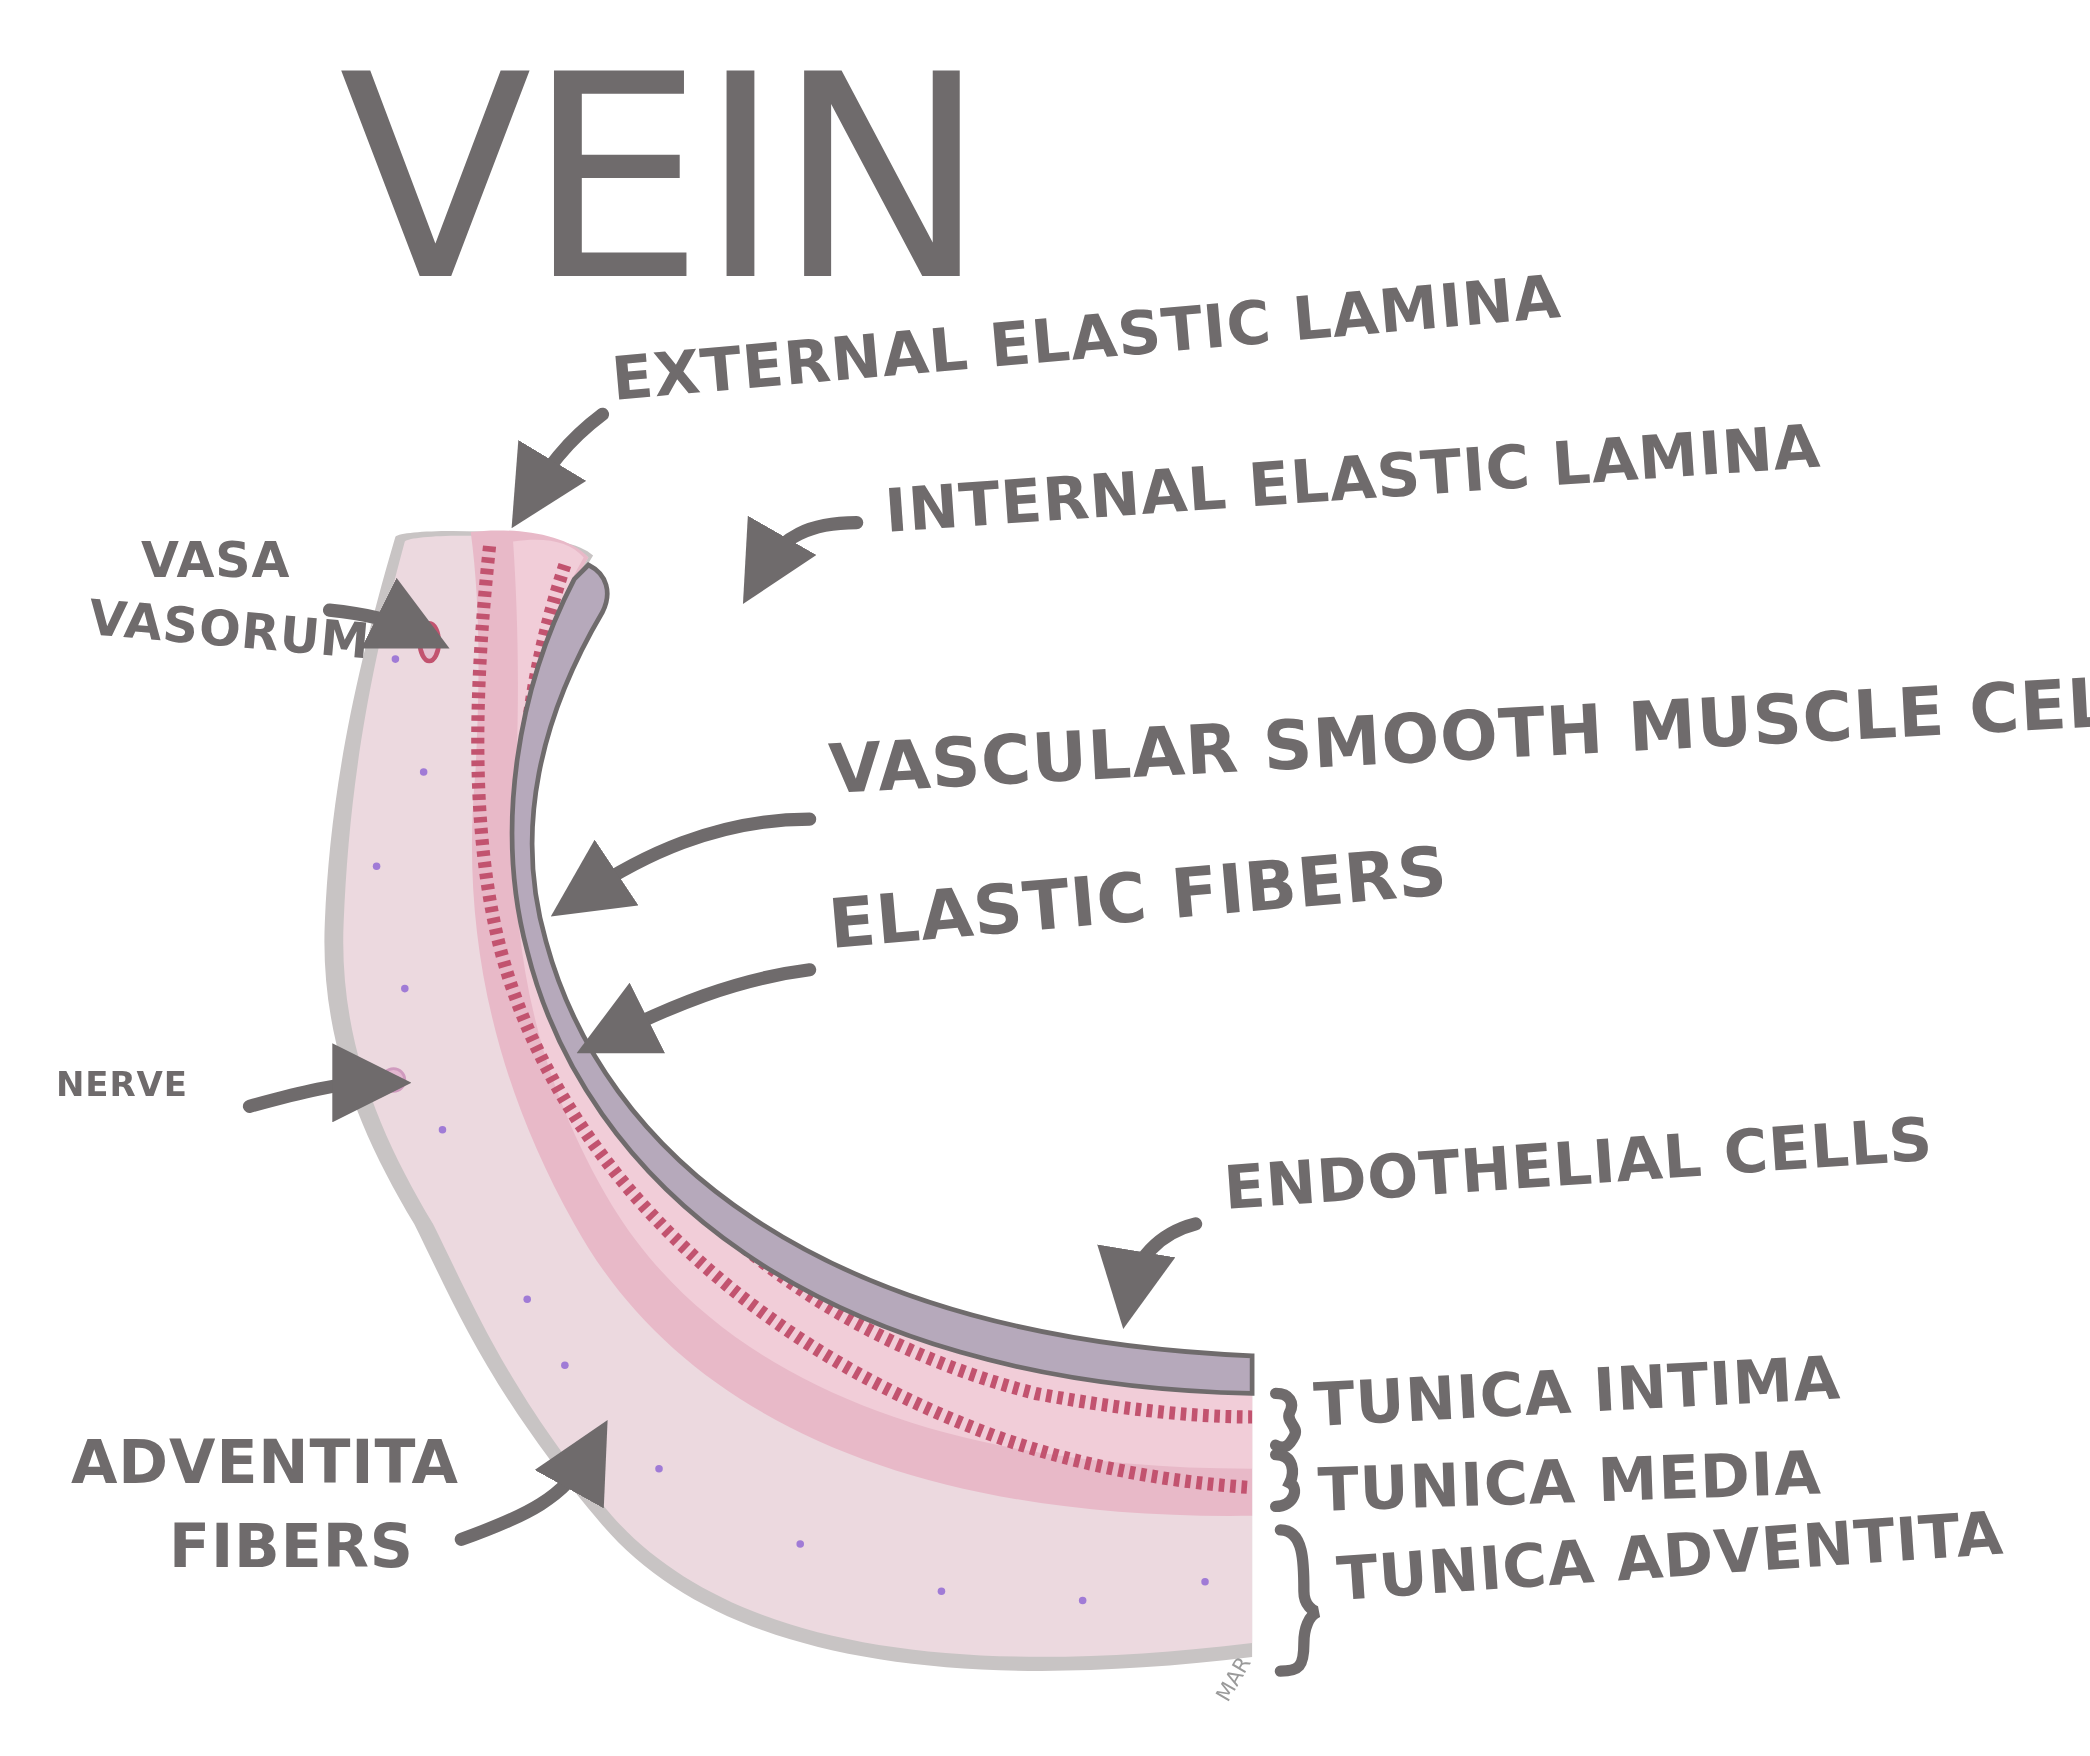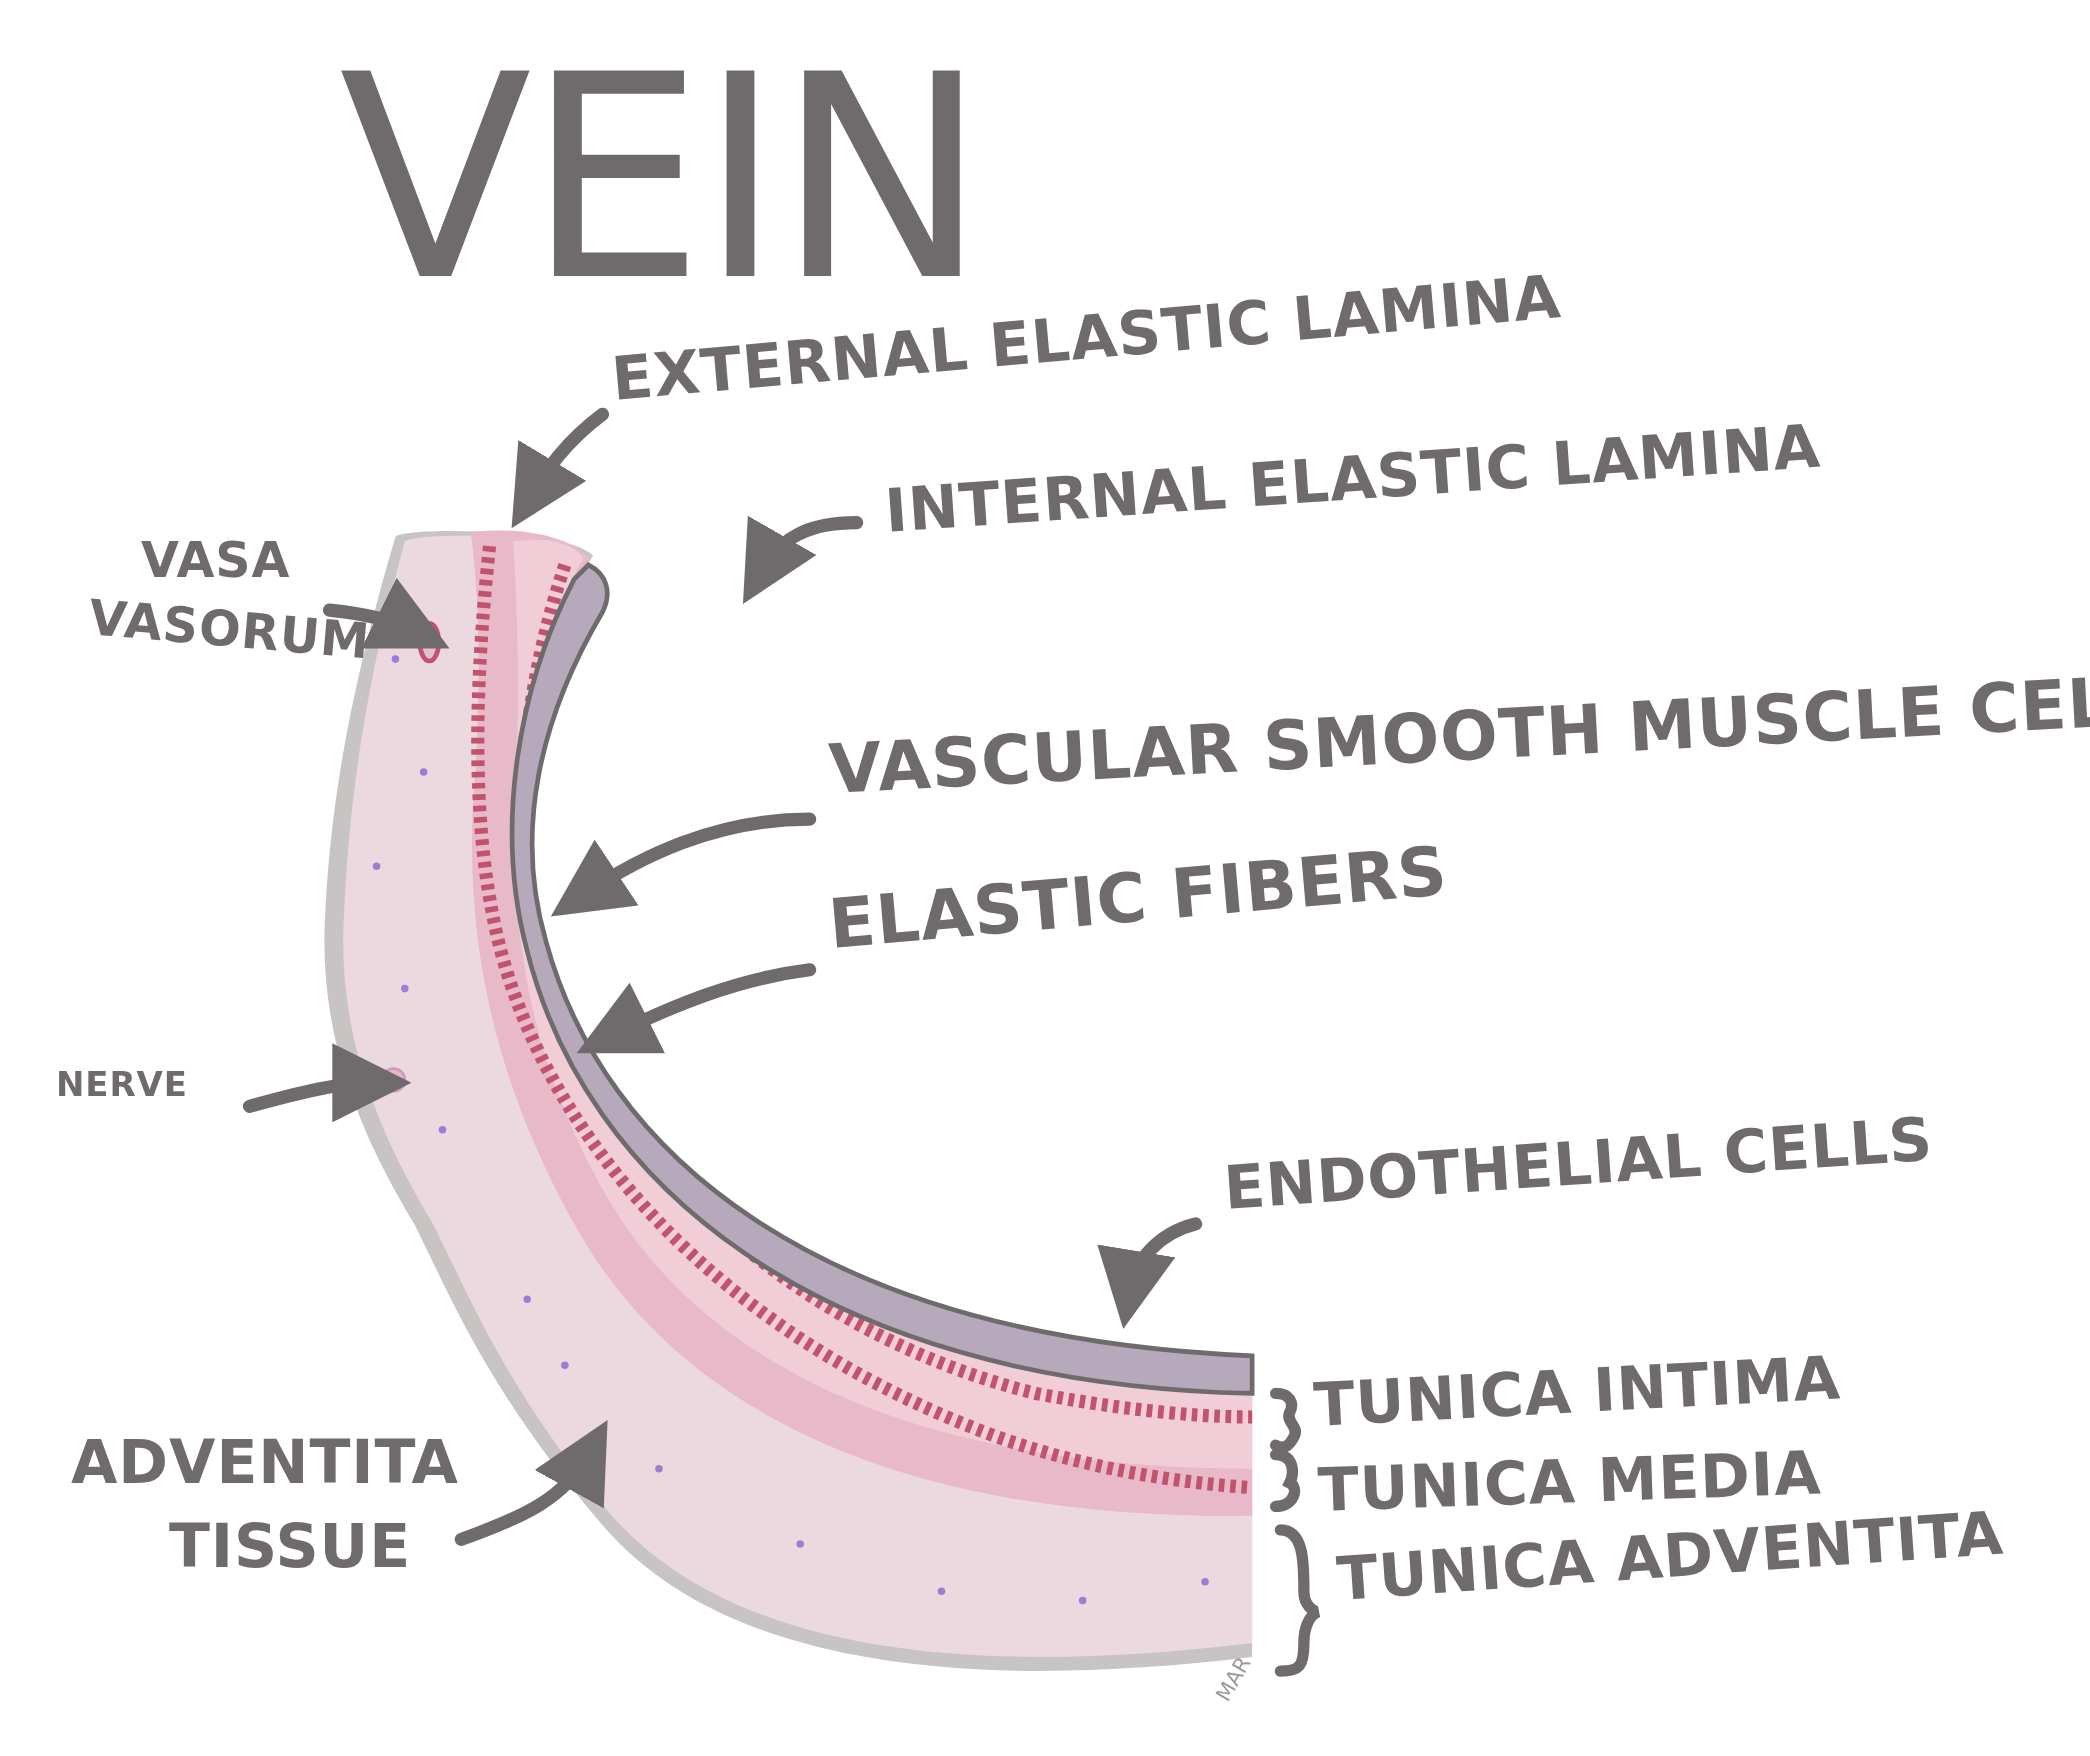--- a/index.html
+++ b/index.html
@@ -85,21 +85,21 @@
   <div class="lbl small" style="left:89px; top:589px; font-size:49px; transform: rotate(5deg);">VASORUM</div>
 
   <div class="lbl mid" style="left:829px; top:730px; transform: rotate(-3deg);">VASCULAR SMOOTH MUSCLE CELLS</div>
   <div class="lbl mid" style="left:829px; top:885px; transform: rotate(-5deg);">ELASTIC FIBERS</div>
 
   <div class="lbl small" style="left:56px; top:1064px; font-size:34px;">NERVE</div>
 
   <div class="lbl small" style="left:1224px; top:1153px; transform: rotate(-4deg);">ENDOTHELIAL CELLS</div>
 
   <div class="lbl small" style="left:71px; top:1427px;">ADVENTITA</div>
-  <div class="lbl small" style="left:169px; top:1511px;">TISSUE</div>
+  <div class="lbl small" style="left:169px; top:1511px;">FIBERS</div>
 
   <div class="lbl small" style="left:1314px; top:1370px; transform: rotate(-3deg);">TUNICA INTIMA</div>
   <div class="lbl small" style="left:1318px; top:1455px; transform: rotate(-2deg);">TUNICA MEDIA</div>
   <div class="lbl small" style="left:1337px; top:1544px; transform: rotate(-4deg);">TUNICA ADVENTITA</div>
 
   <div class="sig">MAR</div>
 </div>
 
 
 </body></html>

